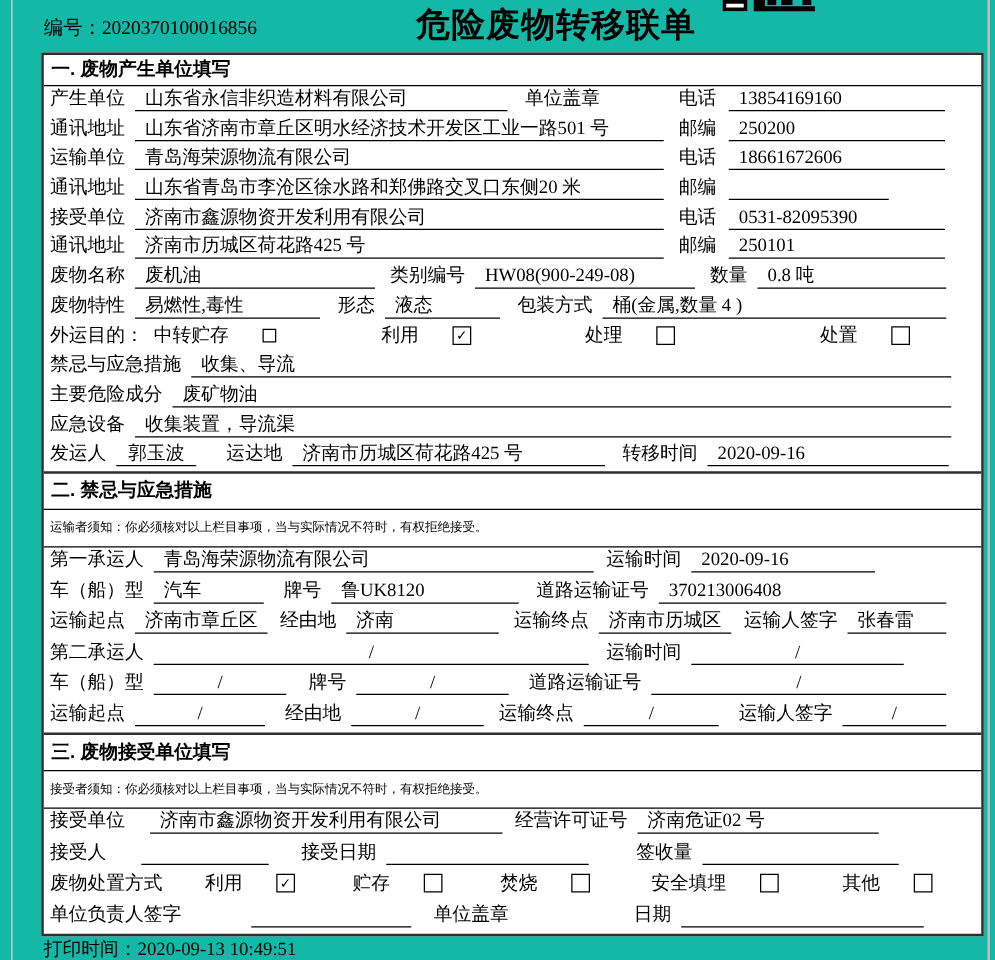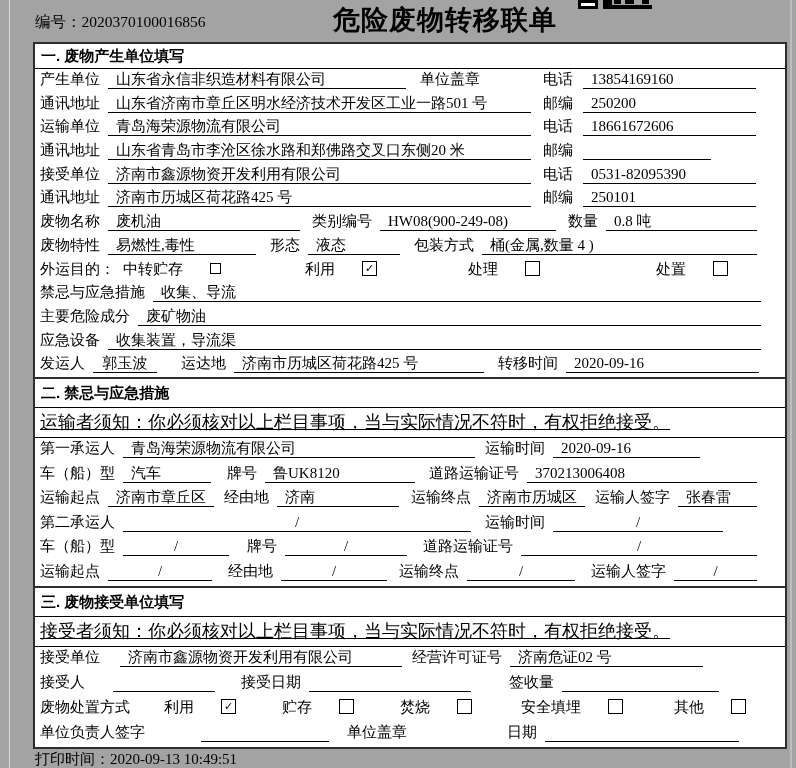--- a/index.html
+++ b/index.html
@@ -1,18 +1,18 @@
 <!DOCTYPE html>
 <html><head>
 <meta charset="utf-8">
 <style>
   html,body { margin:0; padding:0; }
   body { width:796px; height:768px; background:#ffffff; position:relative; overflow:hidden;
          font-family:"Liberation Serif","DejaVu Serif",serif; color:#000; }
-  .page { position:absolute; inset:0; background:#a3a3a3; }
+  .page { position:absolute; inset:0; background:#14b8a6; }
   .edge-left  { position:absolute; left:9px;  top:0; bottom:0; width:1px; background:#d9d9d9; }
   .edge-right { position:absolute; left:790px; top:0; bottom:0; width:2px; background:#bdbdbd; }
 
   .doc-number { position:absolute; left:35px; top:12px; font-size:15.5px; white-space:nowrap; }
   .title { position:absolute; left:0; right:0; top:2px; margin:0; text-align:center; padding-left:94px;
            font-family:"Liberation Sans","DejaVu Sans",sans-serif; font-weight:bold; font-size:27px;
            letter-spacing:1px; }
 
   
   .qr { position:absolute; left:578px; top:0; width:76px; height:10px; }
@@ -23,21 +23,21 @@
   .qr .q4 { left:33px; top:5px; width:41px; height:4px; }
   .qr .q5 { left:47px; top:0; width:9px;  height:4px; }
   .qr .q6 { left:64px; top:0; width:7px;  height:4px; }
 
   .form { position:absolute; left:33px; top:42px; width:754px; box-sizing:border-box;
           border:2px solid #2e2e2e; background:#fff; }
   .sec-h { font-family:"Liberation Sans","DejaVu Sans",sans-serif; font-weight:bold; font-size:15px;
            padding-left:6px; border-bottom:1px solid #000; height:24px; line-height:24px; }
   .sec-h.mid { border-top:2px solid #2e2e2e; height:28px; line-height:28px; }
   .notice { height:29px; border-bottom:1px solid #000; display:flex; align-items:center;
-            padding-left:5px; font-size:18px;text-decoration:underline; }
+            padding-left:5px; font-size:10px; }
 
   .row { display:flex; align-items:flex-start; padding:0 0 2px 5px; box-sizing:border-box; }
   .s1 .row { height:23.7px; }
   .s2 .row { height:24.6px; }
   .s3 .row { height:25px; }
   .lbl { flex:none; margin-right:8px; line-height:20px; font-size:15px; white-space:nowrap; }
   .val { flex:none; border-bottom:1px solid #000; height:20px; line-height:20px; font-size:15px;
          padding-left:8px; white-space:nowrap; box-sizing:border-box; }
   .vf  { flex:1 1 auto; }
   .ctr { text-align:center; padding-left:0; }

